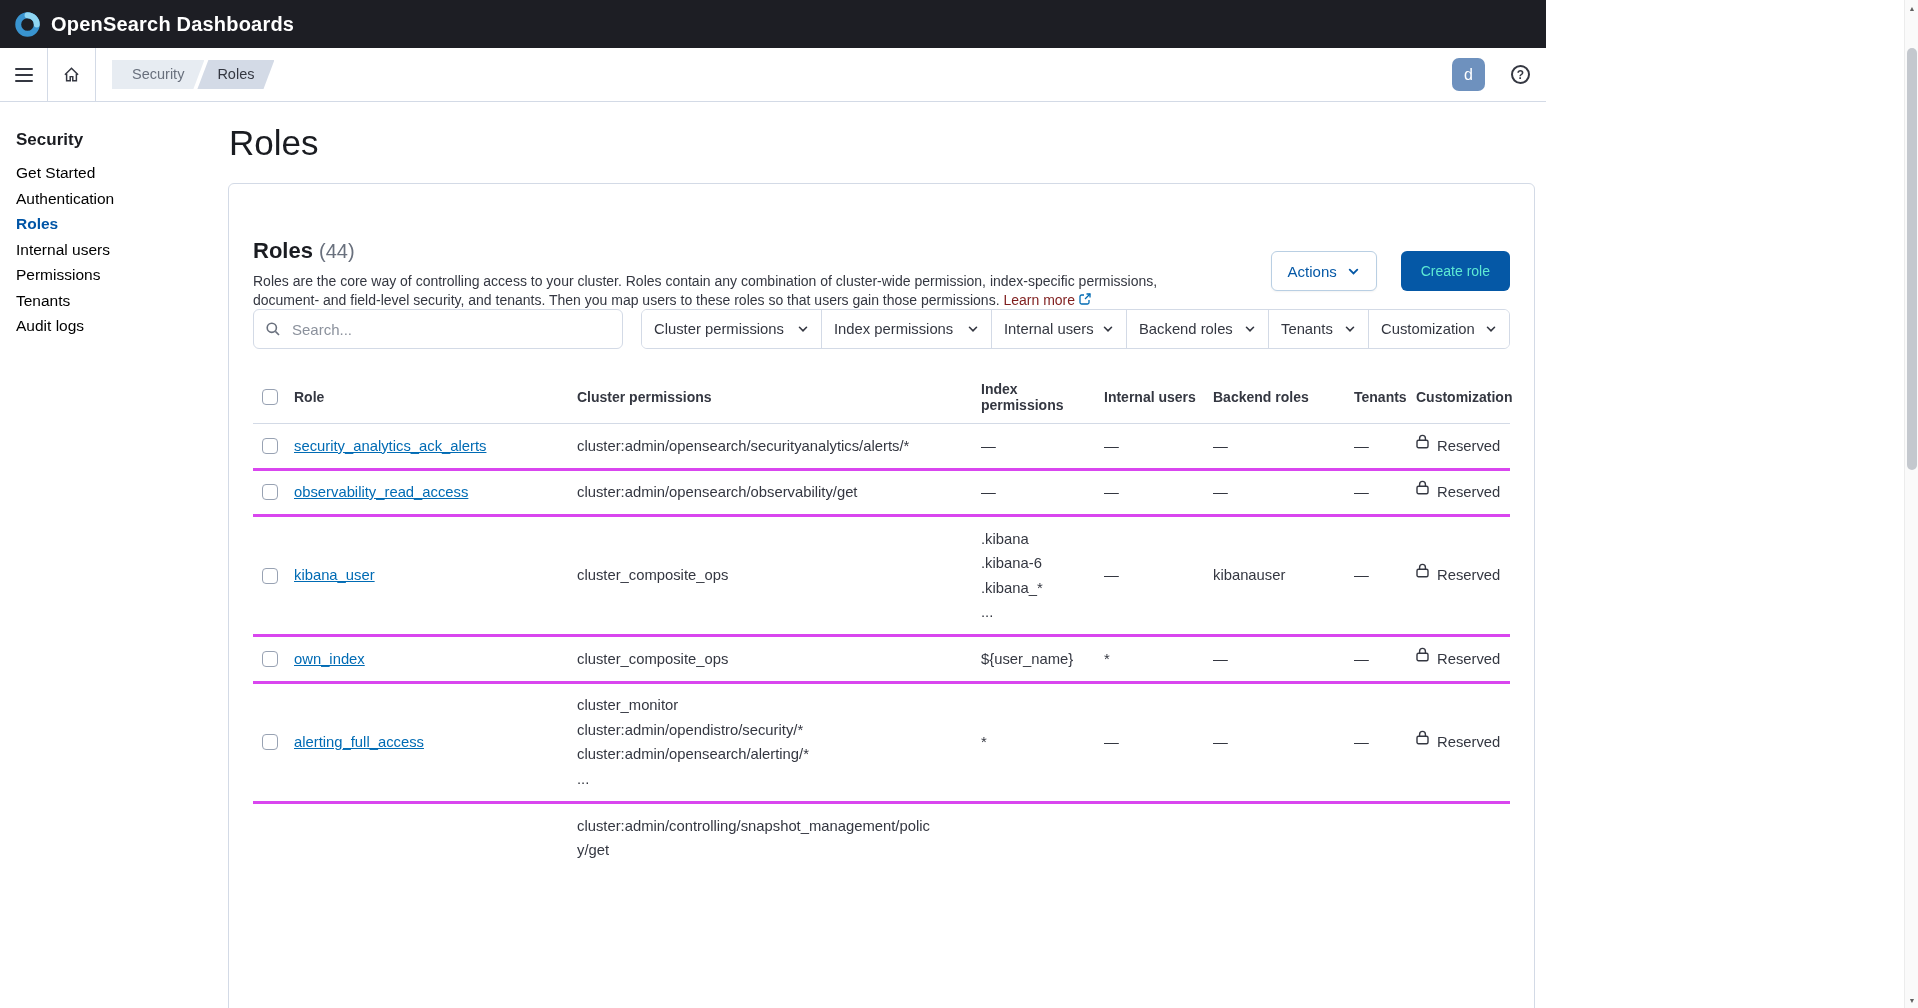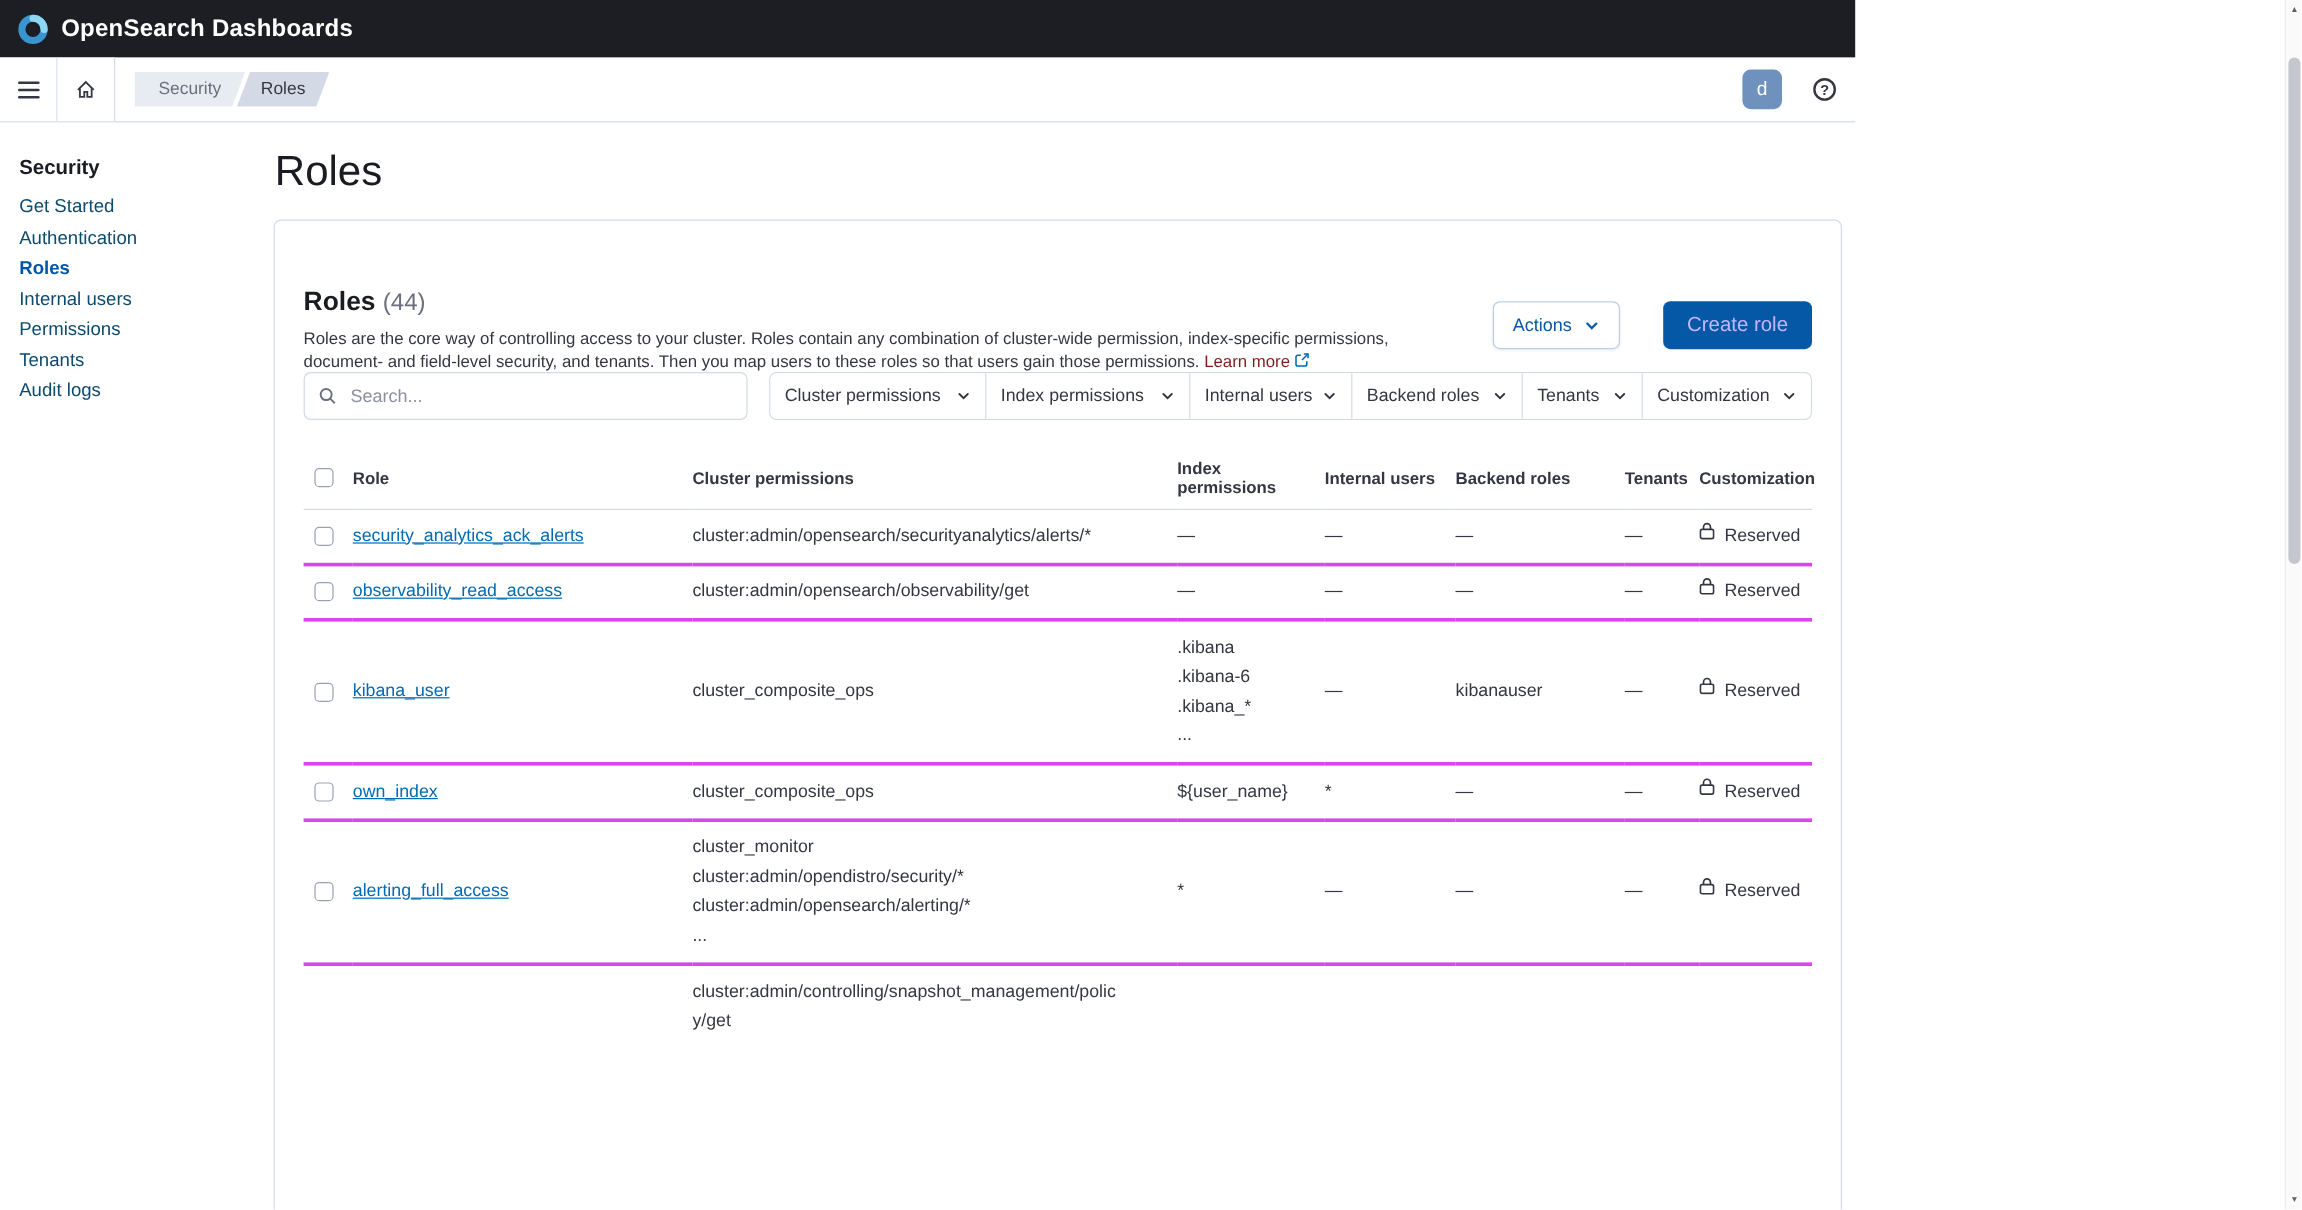--- a/index.html
+++ b/index.html
@@ -24,39 +24,39 @@
   .toolbar-right { margin-left: auto; display: flex; align-items: center; gap: 26px; padding-right: 16px; }
   .avatar { width: 33px; height: 33px; border-radius: 7px; background: #6e91be; color: #fff; font-size: 16px;
     display: flex; align-items: center; justify-content: center; cursor: pointer; }
   .help-circle { width: 19px; height: 19px; border: 2px solid #343741; border-radius: 50%; font-size: 12px; font-weight: 700;
     display: flex; align-items: center; justify-content: center; color: #343741; cursor: pointer; }
 
   
   .layout { display: flex; height: 906px; }
   .sidebar { width: 228px; padding: 28px 16px 0 16px; flex: 0 0 228px; }
   .sidebar-heading { font-size: 17px; font-weight: 700; color: #1a1c21; margin-bottom: 14px; }
-  .nav-item { font-size: 15.5px; line-height: 17.5px; margin-bottom: 8px; color: #0c4a6e; cursor: pointer; }
+  .nav-item { font-size: 15.5px; line-height: 17.5px; margin-bottom: 8px; color: #000000; cursor: pointer; }
   .nav-item.active { color: #0055a6; font-weight: 700; }
 
   .main { flex: 1; padding: 19px 11px 0 0; }
   .page-title { font-size: 35px; font-weight: 500; color: #1a1c21; line-height: 44px; margin: 0 0 18px 1px; }
 
   
   .panel { border: 1px solid #d3dae6; border-radius: 6px; background: #fff; padding: 24px 24px 40px 24px; min-height: 860px; }
   .panel-head { display: flex; justify-content: space-between; align-items: flex-start; margin-top: 28px; }
   .panel-title { font-size: 22px; font-weight: 700; color: #1a1c21; line-height: 30px; }
   .panel-count { font-size: 20px; font-weight: 400; color: #69707d; }
   .panel-desc { margin-top: 6px; font-size: 14px; line-height: 18.5px; color: #343741; max-width: 965px; }
   .link { color: #7f1d1d; text-decoration: none; cursor: pointer; }
-  .head-buttons { display: flex; gap: 36px; margin-top: 15px; flex: 0 0 auto; }
+  .head-buttons { display: flex; gap: 24px; margin-top: 15px; flex: 0 0 auto; }
   .btn-actions { height: 40px; padding: 0 16px; border: 1px solid #b9cfe3; border-radius: 6px; background: #fff;
     color: #0558a6; font-size: 15px; font-weight: 500; display: flex; align-items: center; gap: 10px; cursor: pointer;
     box-shadow: 0 1px 2px rgba(0,0,0,.05); font-family: inherit; }
-  .btn-create { height: 40px; padding: 0 20px; border: none; border-radius: 6px; background: #0558a6; color: #c4b5fd;
-    font-size: 17px; font-weight: 500; cursor: pointer; font-family: inherit; }
+  .btn-create { height: 40px; padding: 0 20px; border: none; border-radius: 6px; background: #0558a6; color: #5eead4;
+    font-size: 14px; font-weight: 500; cursor: pointer; font-family: inherit; }
 
   
   .controls { display: flex; gap: 18px; }
   .search-box { position: relative; width: 370px; flex: 0 0 370px; }
   .search-box input { width: 100%; height: 40px; border: 1px solid #d3dae6; border-radius: 6px; padding: 0 12px 0 38px;
     font-size: 15px; color: #343741; font-family: inherit; background: #fff; outline: none; }
   .search-box input::placeholder { color: #8b919c; }
   .search-icon { position: absolute; left: 12px; top: 12px; }
   .filter-group { flex: 1; display: flex; border: 1px solid #d3dae6; border-radius: 6px; height: 40px; background: #fff; overflow: hidden; }
   .filter-btn { display: flex; align-items: center; justify-content: space-between; padding: 0 12px; font-size: 14.8px;

